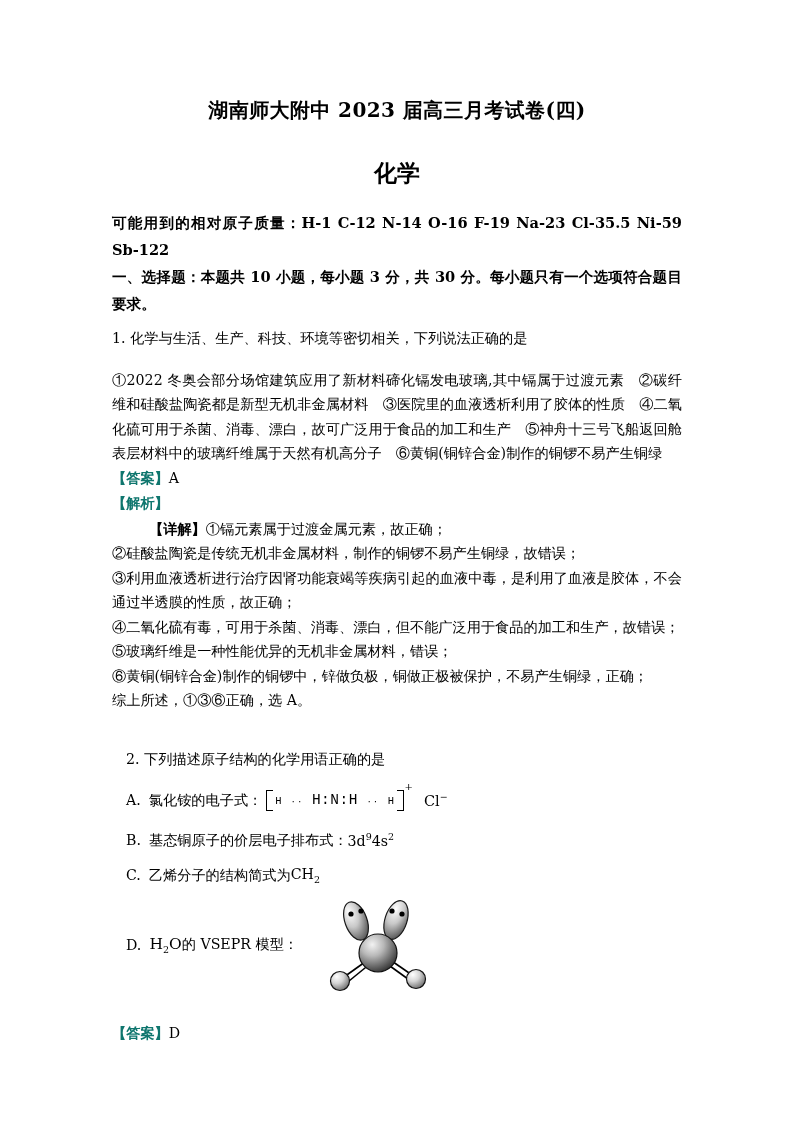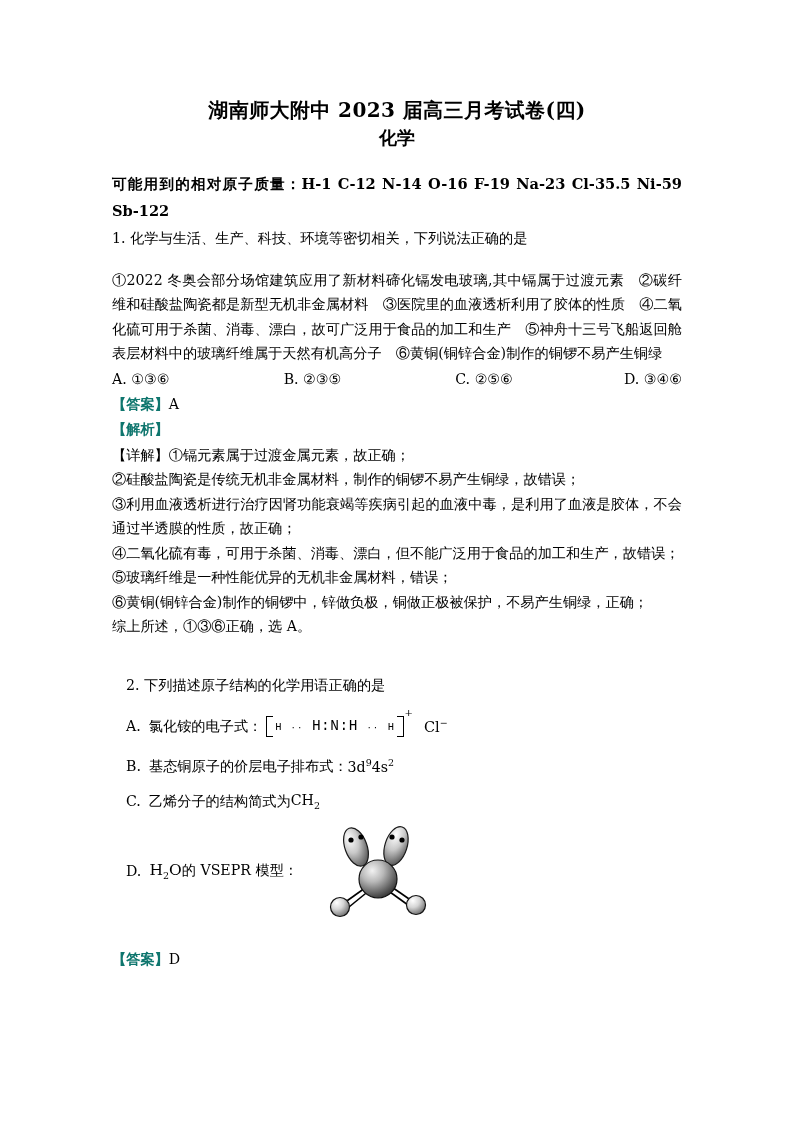--- a/index.html
+++ b/index.html
@@ -27,43 +27,43 @@
   .doc-title {
     text-align: center;
     font-size: 20px;
     font-weight: bold;
     letter-spacing: 0.4px;
     margin-top: 96px;
     line-height: 1.4;
   }
   .doc-subtitle {
     text-align: center;
-    font-size: 18px;
-    font-weight: bold;
-    margin-top: 1px;
+    font-size: 23px;
+    font-weight: bold;
+    margin-top: 33px;
     line-height: 1.4;
   }
   
   .para {
     font-size: 14.2px;
     line-height: 25.5px;
     text-align: justify;
     text-justify: inter-ideograph;
     margin: 0;
   }
   .para-bold {
     font-weight: bold;
     font-size: 14.6px;
     line-height: 27px;
   }
   .block-intro {
     margin-top: 20px;
   }
   .q-stem {
-    margin-top: 2px;
+    margin-top: 9px;
   }
   .q-body {
     margin-top: 16px;
   }
   .tight { line-height: 24.5px; }
 
   
   .opt-row {
     display: flex;
     font-size: 14.2px;
@@ -87,21 +87,22 @@
     font-size: 14.2px;
     line-height: 25.5px;
     margin: 0;
   }
   .ans-val {
     color: #000000;
     font-weight: normal;
   }
   .detail-label {
     color: #000000;
-    font-weight: normal;
+    font-weight: bold;
+    margin-left: 37px;
   }
 
   
   .q2-wrap { margin-top: 34px; }
   .q2-stem { font-size: 14.2px; line-height: 25px; padding-left: 14px; }
 
   .optblk {
     font-size: 14.2px;
     padding-left: 14px;
     display: flex;
@@ -171,49 +172,32 @@
 </head>
 <body>
 
 <div class="page">
 
   <div class="doc-title">湖南师大附中 2023 届高三月考试卷(四)</div>
   <div class="doc-subtitle">化学</div>
 
   <div class="block-intro">
     <p class="para para-bold">可能用到的相对原子质量：H-1 C-12 N-14 O-16 F-19 Na-23 Cl-35.5 Ni-59 Sb-122</p>
+    <p class="para para-bold">一、选择题：本题共 10 小题，每小题 3 分，共 30 分。每小题只有一个选项符合题目要求。</p>
   </div>
 
   <div>
 
     <p class="para q-stem">
       <span>1.</span>
       <span>化学与生活、生产、科技、环境等密切相关，下列说法正确的是</span>
     </p>
 
     <p class="para q-body tight">①2022 冬奥会部分场馆建筑应用了新材料碲化镉发电玻璃,其中镉属于过渡元素　②碳纤维和硅酸盐陶瓷都是新型无机非金属材料　③医院里的血液透析利用了胶体的性质　④二氧化硫可用于杀菌、消毒、漂白，故可广泛用于食品的加工和生产　⑤神舟十三号飞船返回舱表层材料中的玻璃纤维属于天然有机高分子　⑥黄铜(铜锌合金)制作的铜锣不易产生铜绿</p>
 
-    <div class="opt-row">
-      <div class="opt opt-a">
-        <span>A.</span>
-        <span>①③⑥</span>
-      </div>
-      <div class="opt opt-b">
-        <span>B.</span>
-        <span>②③⑤</span>
-      </div>
-      <div class="opt opt-c">
-        <span>C.</span>
-        <span>②⑤⑥</span>
-      </div>
-      <div class="opt opt-d">
-        <span>D.</span>
-        <span>③④⑥</span>
-      </div>
-    </div>
 
     <p class="ans-line">
       <span class="blue">【答案】</span><span class="ans-val">A</span>
     </p>
 
     <p class="ans-line">
       <span class="blue">【解析】</span>
     </p>
 
     <p class="para tight">

